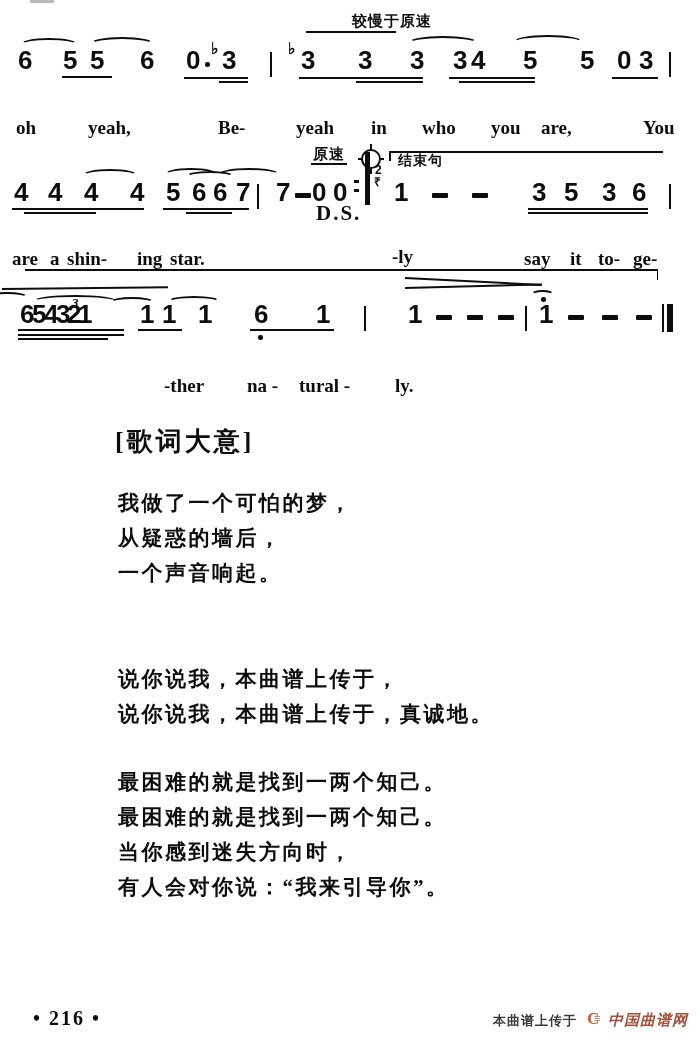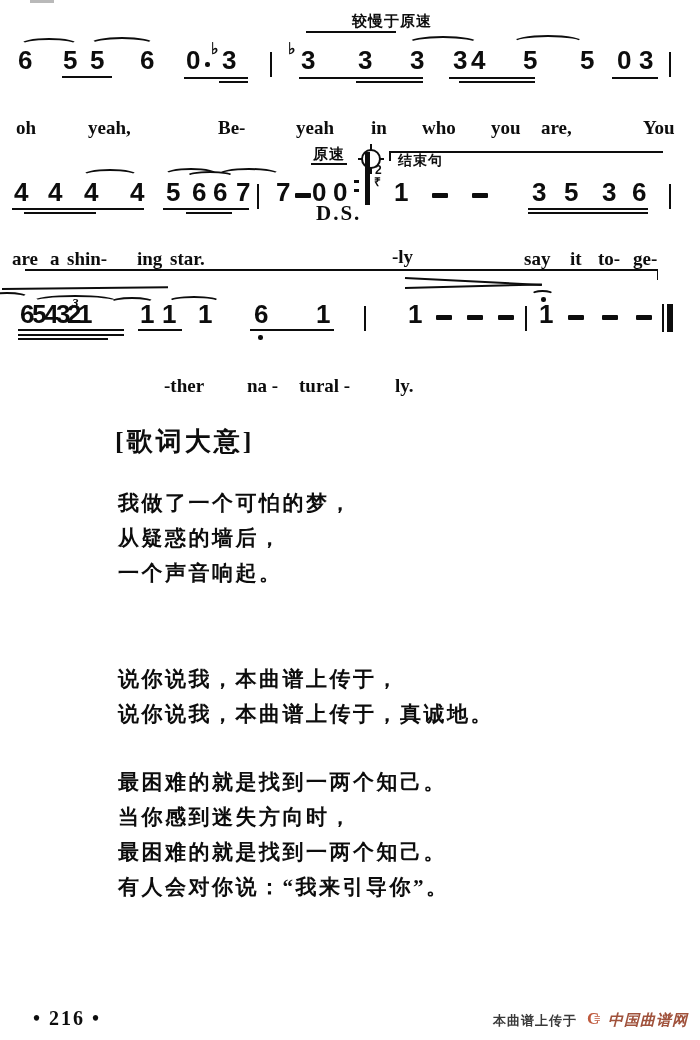--- a/index.html
+++ b/index.html
@@ -194,22 +194,22 @@
     <div>我做了一个可怕的梦，</div>
     <div>从疑惑的墙后，</div>
     <div>一个声音响起。</div>
   </div>
   <div class="para" id="p2">
     <div>说你说我，本曲谱上传于，</div>
     <div>说你说我，本曲谱上传于，真诚地。</div>
   </div>
   <div class="para" id="p3">
     <div>最困难的就是找到一两个知己。</div>
+    <div>最困难的就是找到一两个知己。</div>
     <div>当你感到迷失方向时，</div>
-    <div>最困难的就是找到一两个知己。</div>
     <div>有人会对你说：“我来引导你”。</div>
   </div>
 
   <div id="page-num">• 216 •</div>
 
   <div id="watermark">
     <span id="wm-prefix">本曲谱上传于</span>
     <span id="wm-logo">
       <span class="c">C</span>
       <span class="st">≡</span>

